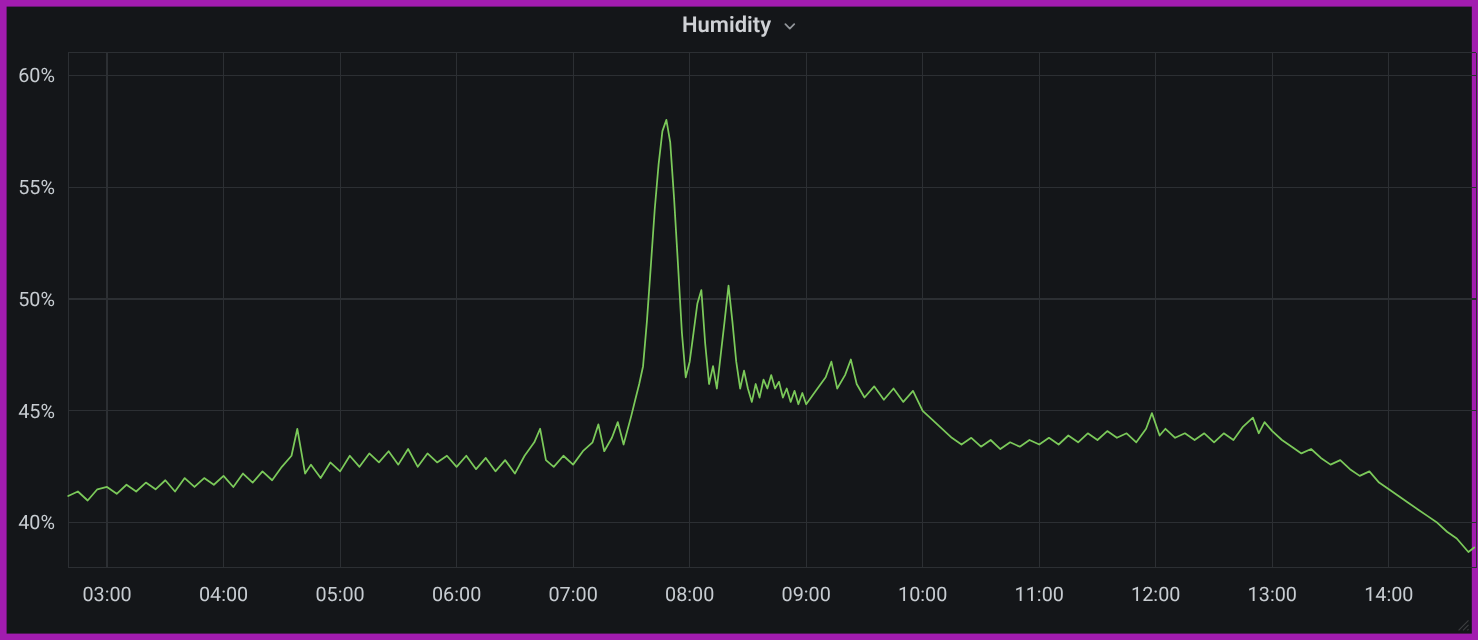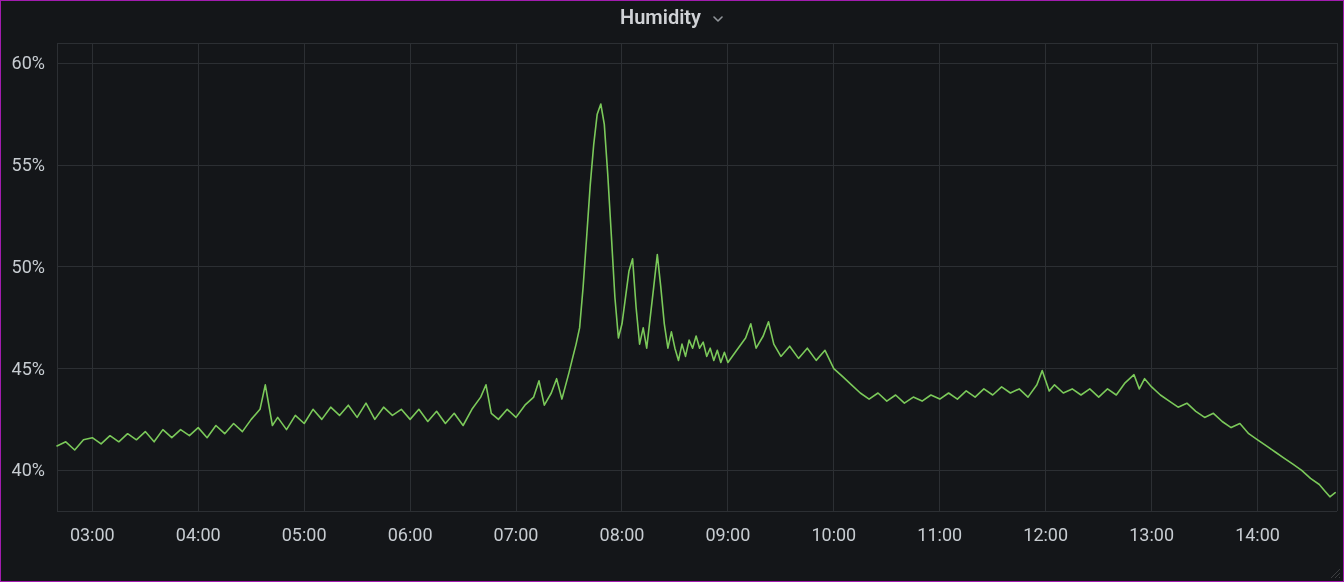--- a/index.html
+++ b/index.html
@@ -10,21 +10,21 @@
     background: #141619;
     color: #d8d9da;
     font-family: -apple-system, BlinkMacSystemFont, "Segoe UI", Roboto, Helvetica, Arial, sans-serif;
     overflow: hidden;
   }
   .panel {
     position: relative;
     width: 1344px;
     height: 582px;
     box-sizing: border-box;
-    border: 1px solid #a21caf;
+    border: 6px solid #a21caf;
   }
   .panel-header {
     position: absolute;
     top: 4px;
     left: 0;
     right: 0;
     text-align: center;
     font-size: 20px;
     font-weight: 600;
     color: #d0d2d6;

